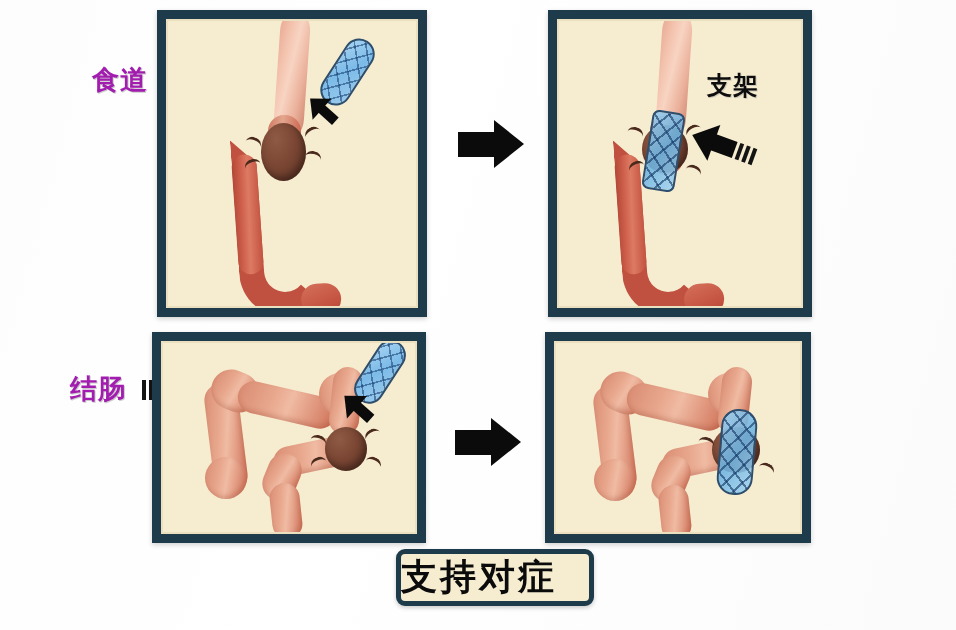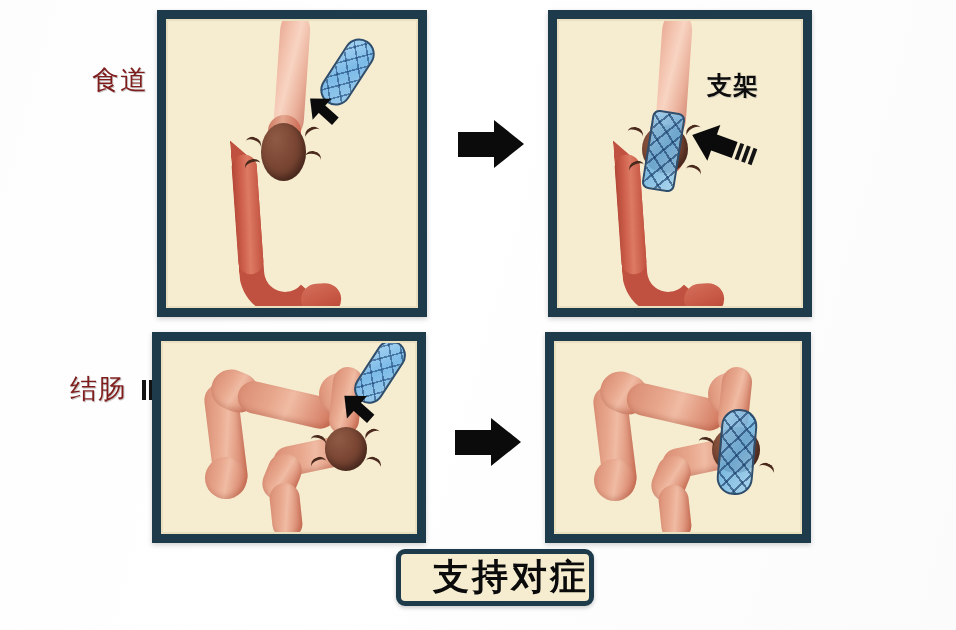--- a/index.html
+++ b/index.html
@@ -143,23 +143,23 @@
     border-left: 26px solid #0b0b0b;
   }
   .tick {
     position: absolute;
     background: #141414;
   }
 
   
   .side-label {
     position: absolute;
-    font-weight: 400;
+    font-weight: 700;
     font-size: 27px;
-    color: #7f1d1d;
+    color: #a21caf;
     letter-spacing: 1px;
     text-shadow: 1px 1px 0 rgba(140,140,140,0.45);
     white-space: nowrap;
   }
   .inner-label {
     position: absolute;
     font-weight: 700;
     font-size: 25px;
     color: #0d0d0d;
     letter-spacing: 1px;
@@ -173,21 +173,21 @@
     left: 396px;
     top: 549px;
     width: 198px;
     height: 57px;
     box-sizing: border-box;
     background: #f6ecd0;
     border: 5px solid #1d3b4a;
     border-radius: 9px;
     display: flex;
     align-items: center;
-    justify-content: flex-end;
+    justify-content: flex-start;
     box-shadow: 0 2px 4px rgba(0,0,0,0.2);
   }
   #caption-text {
     font-size: 36px;
     font-weight: 700;
     color: #0b0b0b;
     letter-spacing: 3px;
   }
 </style>
 </head>

